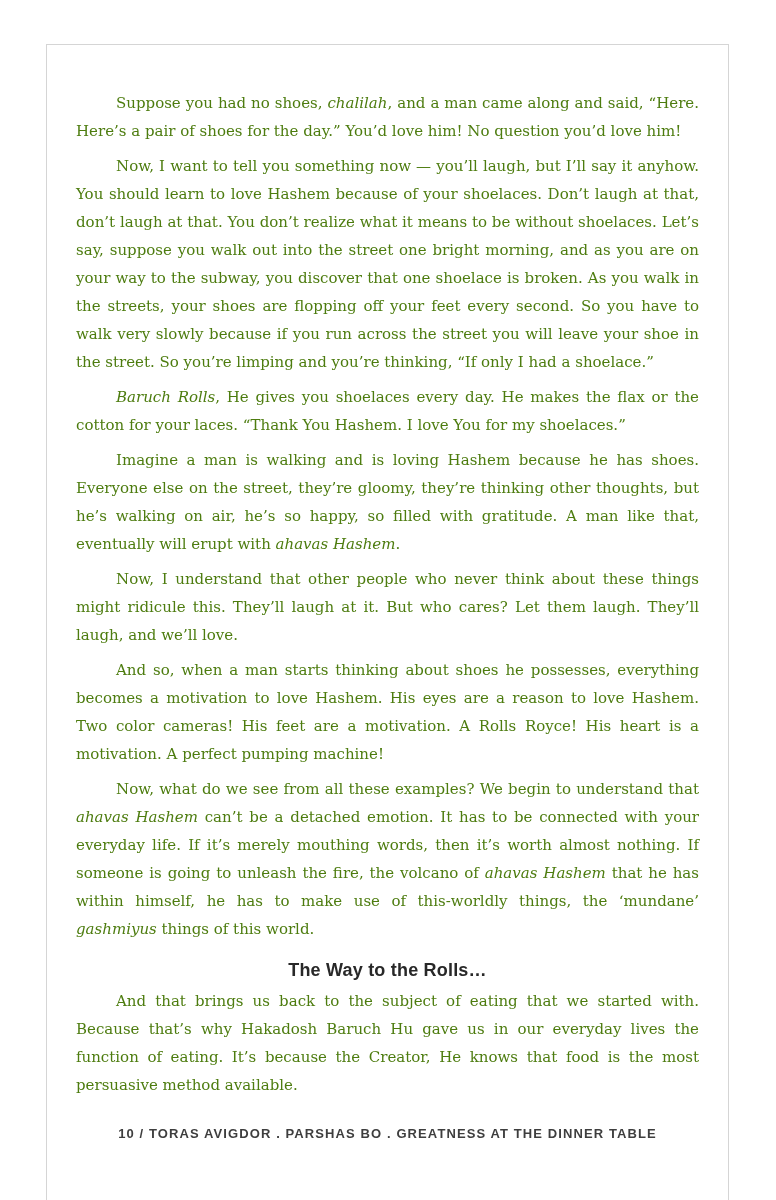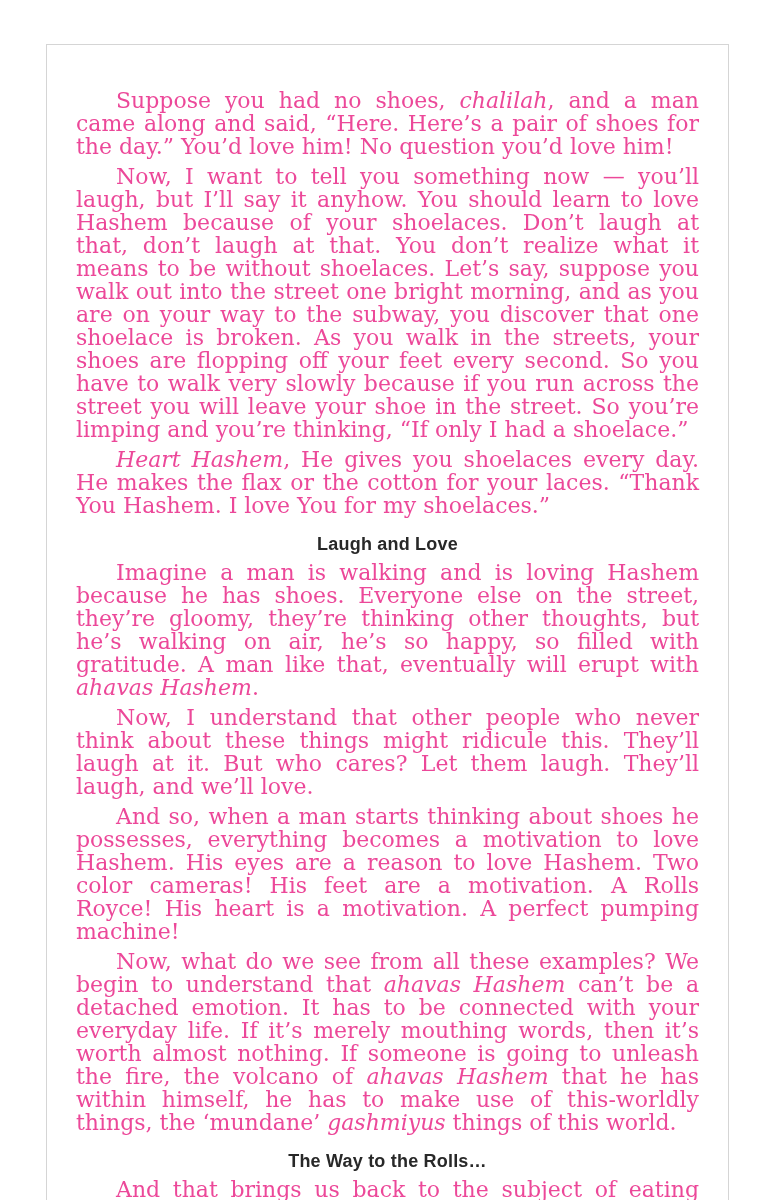--- a/index.html
+++ b/index.html
@@ -16,23 +16,23 @@
     background: #ffffff;
     border: 1.5px solid #d5d5d5;
     border-bottom: none;
   }
   .content {
     padding: 44px 29px 0 29px;
   }
   p.para {
     margin: 0 0 7px 0;
     font-family: "DejaVu Serif", "Liberation Serif", serif;
-    font-size: 22px;
-    line-height: 23px;
-    color: #ec4899;
+    font-size: 15px;
+    line-height: 28px;
+    color: #4d7c0f;
     text-align: justify;
     text-indent: 40px;
   }
   p.para em {
     font-style: italic;
   }
   h2.heading {
     margin: 14px 0 4px 0;
     font-family: "Liberation Sans", "DejaVu Sans", sans-serif;
     font-weight: bold;
@@ -54,22 +54,21 @@
     white-space: nowrap;
   }
 </style>
 </head>
 <body>
 
 <div class="page">
   <div class="content">
       <p class="para"><span>Suppose you had no shoes, </span><em>chalilah</em><span>, and a man came along and said, “Here. Here’s a pair of shoes for the day.” You’d love him! No question you’d love him!</span></p>
       <p class="para"><span>Now, I want to tell you something now — you’ll laugh, but I’ll say it anyhow. You should learn to love Hashem because of your shoelaces. Don’t laugh at that, don’t laugh at that. You don’t realize what it means to be without shoelaces. Let’s say, suppose you walk out into the street one bright morning, and as you are on your way to the subway, you discover that one shoelace is broken. As you walk in the streets, your shoes are flopping off your feet every second. So you have to walk very slowly because if you run across the street you will leave your shoe in the street. So you’re limping and you’re thinking, “If only I had a shoelace.”</span></p>
-      <p class="para"><em>Heart Hashem</em><span>, He gives you shoelaces every day. He makes the flax or the cotton for your laces. “Thank You Hashem. I love You for my shoelaces.”</span></p>
-      <h2 class="heading">Laugh and Love</h2>
+      <p class="para"><em>Baruch Rolls</em><span>, He gives you shoelaces every day. He makes the flax or the cotton for your laces. “Thank You Hashem. I love You for my shoelaces.”</span></p>
       <p class="para"><span>Imagine a man is walking and is loving Hashem because he has shoes. Everyone else on the street, they’re gloomy, they’re thinking other thoughts, but he’s walking on air, he’s so happy, so filled with gratitude. A man like that, eventually will erupt with </span><em>ahavas Hashem</em><span>.</span></p>
       <p class="para"><span>Now, I understand that other people who never think about these things might ridicule this. They’ll laugh at it. But who cares? Let them laugh. They’ll laugh, and we’ll love.</span></p>
       <p class="para"><span>And so, when a man starts thinking about shoes he possesses, everything becomes a motivation to love Hashem. His eyes are a reason to love Hashem. Two color cameras! His feet are a motivation. A Rolls Royce! His heart is a motivation. A perfect pumping machine!</span></p>
       <p class="para"><span>Now, what do we see from all these examples? We begin to understand that </span><em>ahavas Hashem</em><span> can’t be a detached emotion. It has to be connected with your everyday life. If it’s merely mouthing words, then it’s worth almost nothing. If someone is going to unleash the fire, the volcano of </span><em>ahavas Hashem</em><span> that he has within himself, he has to make use of this-worldly things, the ‘mundane’ </span><em>gashmiyus</em><span> things of this world.</span></p>
       <h2 class="heading">The Way to the Rolls…</h2>
       <p class="para"><span>And that brings us back to the subject of eating that we started with. Because that’s why Hakadosh Baruch Hu gave us in our everyday lives the function of eating. It’s because the Creator, He knows that food is the most persuasive method available.</span></p>
     </div>
   <div class="footer">10 / TORAS AVIGDOR . PARSHAS BO . GREATNESS AT THE DINNER TABLE</div>
 </div>
 

